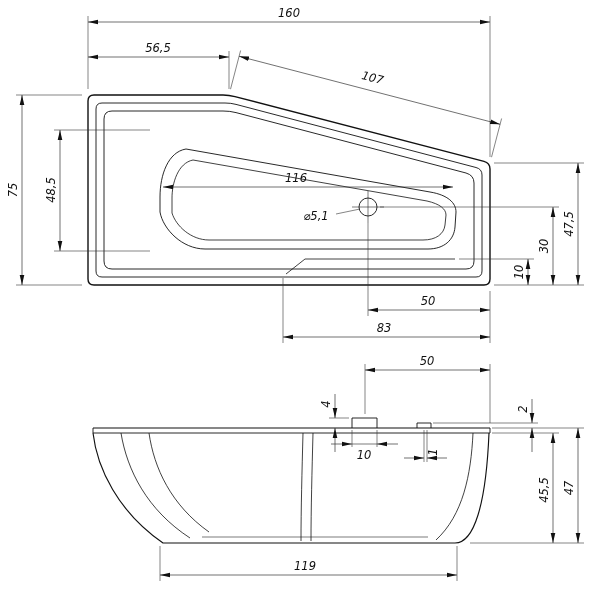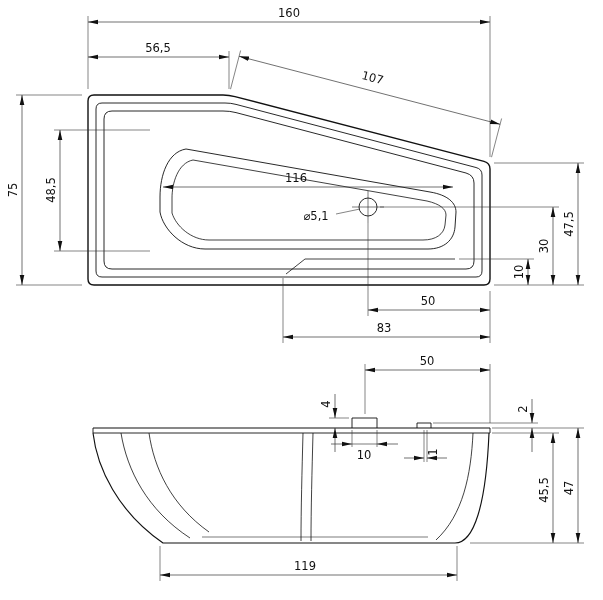--- a/index.html
+++ b/index.html
@@ -1,16 +1,16 @@
 <!DOCTYPE html>
 <html><head>
 <meta charset="utf-8">
 <style>
   html,body{margin:0;padding:0;background:#fff;}
-  #canvas{position:relative;width:603px;height:600px;background:#ffffff;overflow:hidden;}
+  #canvas{position:relative;width:603px;height:600px;background:#ffffff;overflow:hidden;font-style:italic;}
   svg{display:block;}
   .lw14{stroke:#111;stroke-width:1.4;fill:none;stroke-linejoin:round;}
   .lw11{stroke:#111;stroke-width:1.15;fill:none;stroke-linejoin:round;}
   .lw09{stroke:#111;stroke-width:0.9;fill:none;stroke-linejoin:round;}
   .lw08{stroke:#111;stroke-width:0.8;fill:none;stroke-linejoin:round;}
   .lw06{stroke:#222;stroke-width:0.6;fill:none;}
   .ext{stroke:#333;stroke-width:0.6;fill:none;}
   .dim{stroke:#333;stroke-width:0.7;fill:none;}
   text{font-family:"DejaVu Sans","Liberation Sans",sans-serif;font-size:11.5px;fill:#111;text-anchor:middle;}
 </style>

